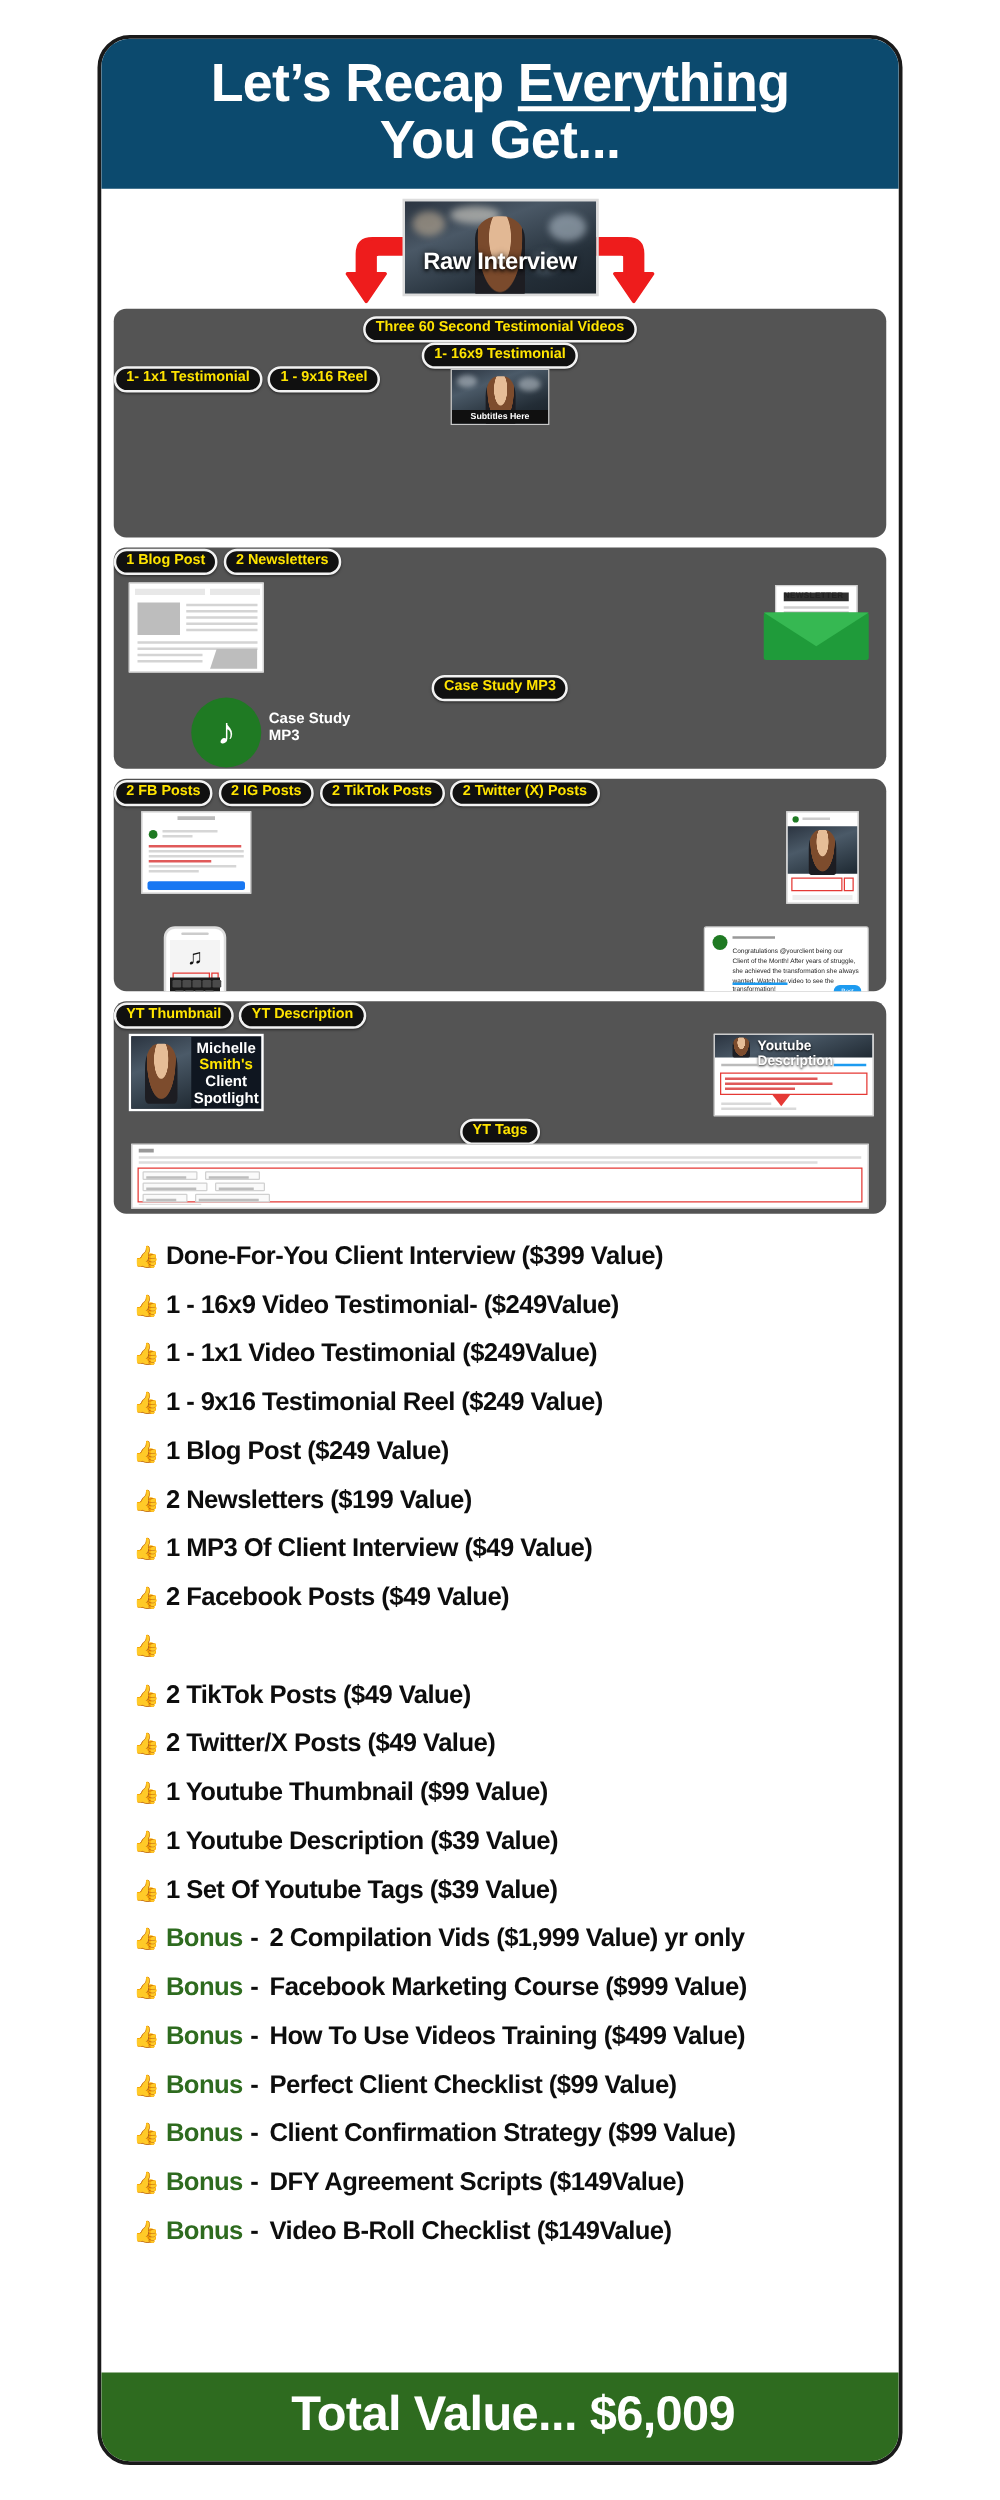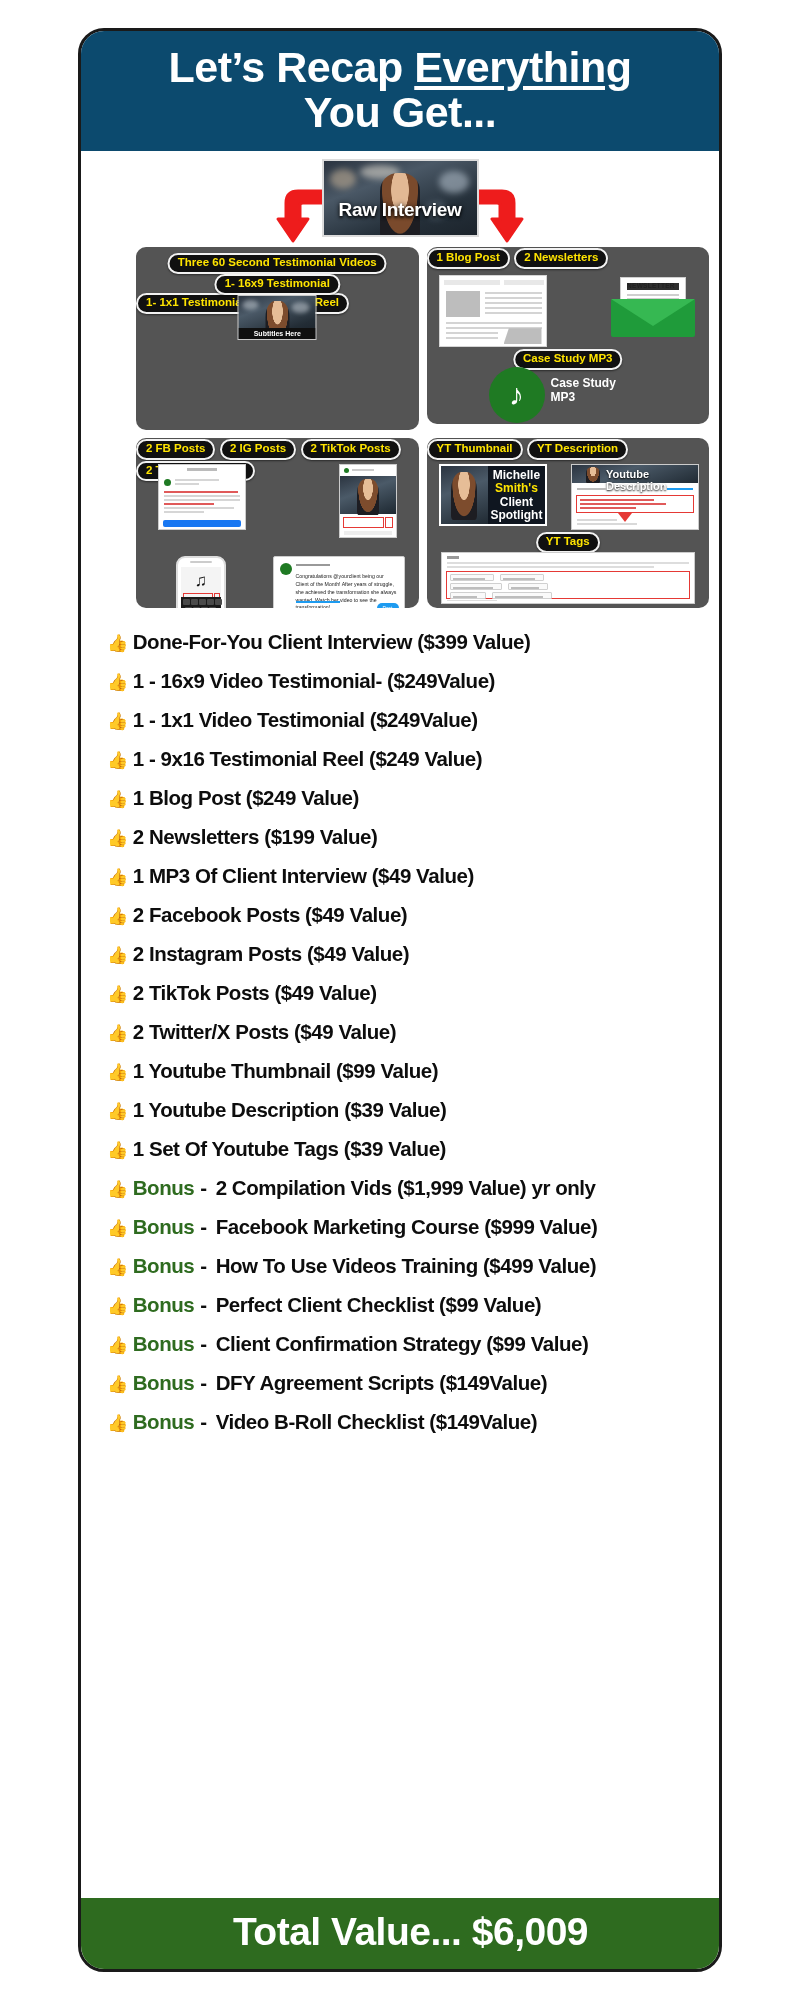--- a/index.html
+++ b/index.html
@@ -84,24 +84,23 @@
   }
   .arrow { position:absolute; z-index:1; }
   .arrow svg { display:block; }
   .arrow-l { left: 185px; top: 26px; }
   .arrow-r { right: 185px; top: 26px; }
 
   
   .panels {
     padding: 2px 10px 8px;
     display: grid;
-    grid-template-columns: 1fr 1fr;
+    grid-template-columns: 1fr;
     gap: 8px;
     flex: 0 0 auto;
-    margin-left: 45px;
   }
   .panel {
     background: #545454;
     border-radius: 10px;
     position: relative;
     overflow: hidden;
   }
   .p1 { height: 183px; }
   .p2 { height: 177px; }
   .p3 { height: 170px; }
@@ -519,21 +518,20 @@
       <div class="li">
         <span class="thumbup">👍</span>
         <span>1 MP3 Of Client Interview ($49 Value)</span>
       </div>
       <div class="li">
         <span class="thumbup">👍</span>
         <span>2 Facebook Posts ($49 Value)</span>
       </div>
       <div class="li">
         <span class="thumbup">👍</span>
-        <span>2 Instagram Posts ($49 Value)</span>
       </div>
       <div class="li">
         <span class="thumbup">👍</span>
         <span>2 TikTok Posts ($49 Value)</span>
       </div>
       <div class="li">
         <span class="thumbup">👍</span>
         <span>2 Twitter/X Posts ($49 Value)</span>
       </div>
       <div class="li">

